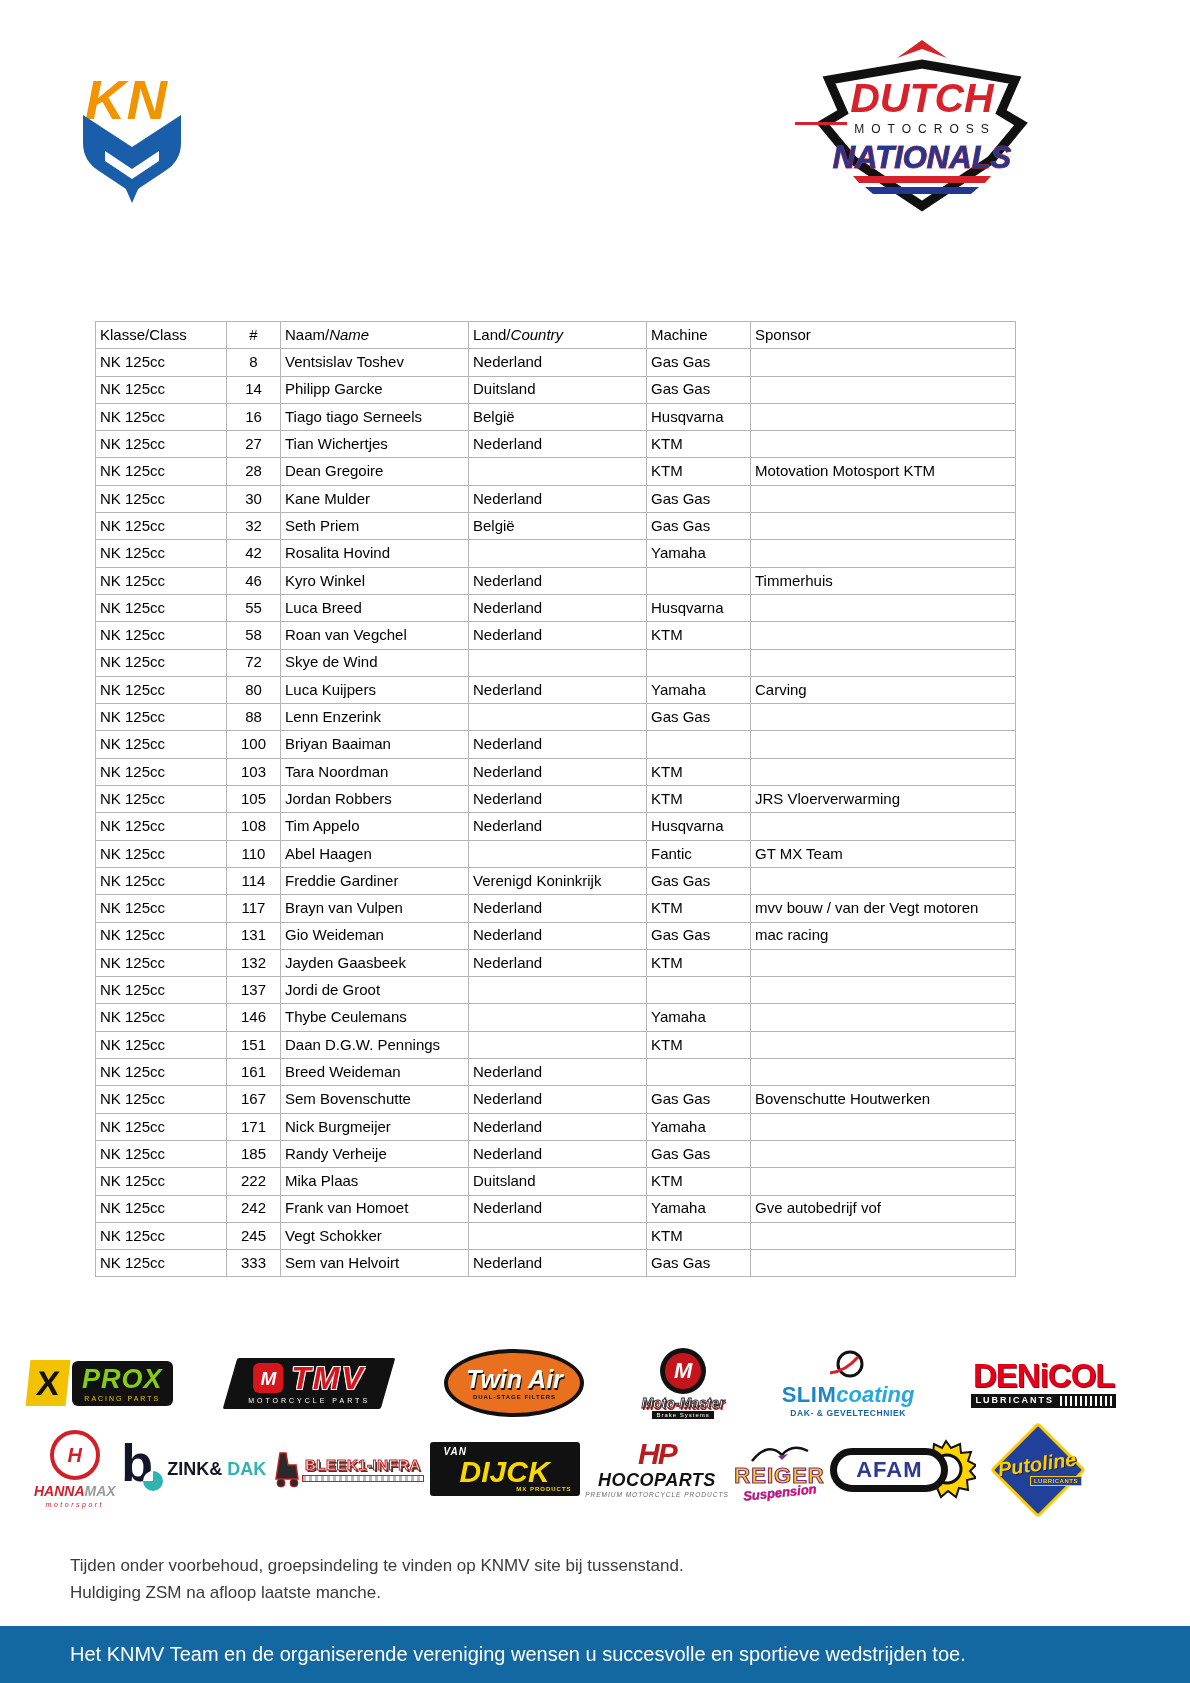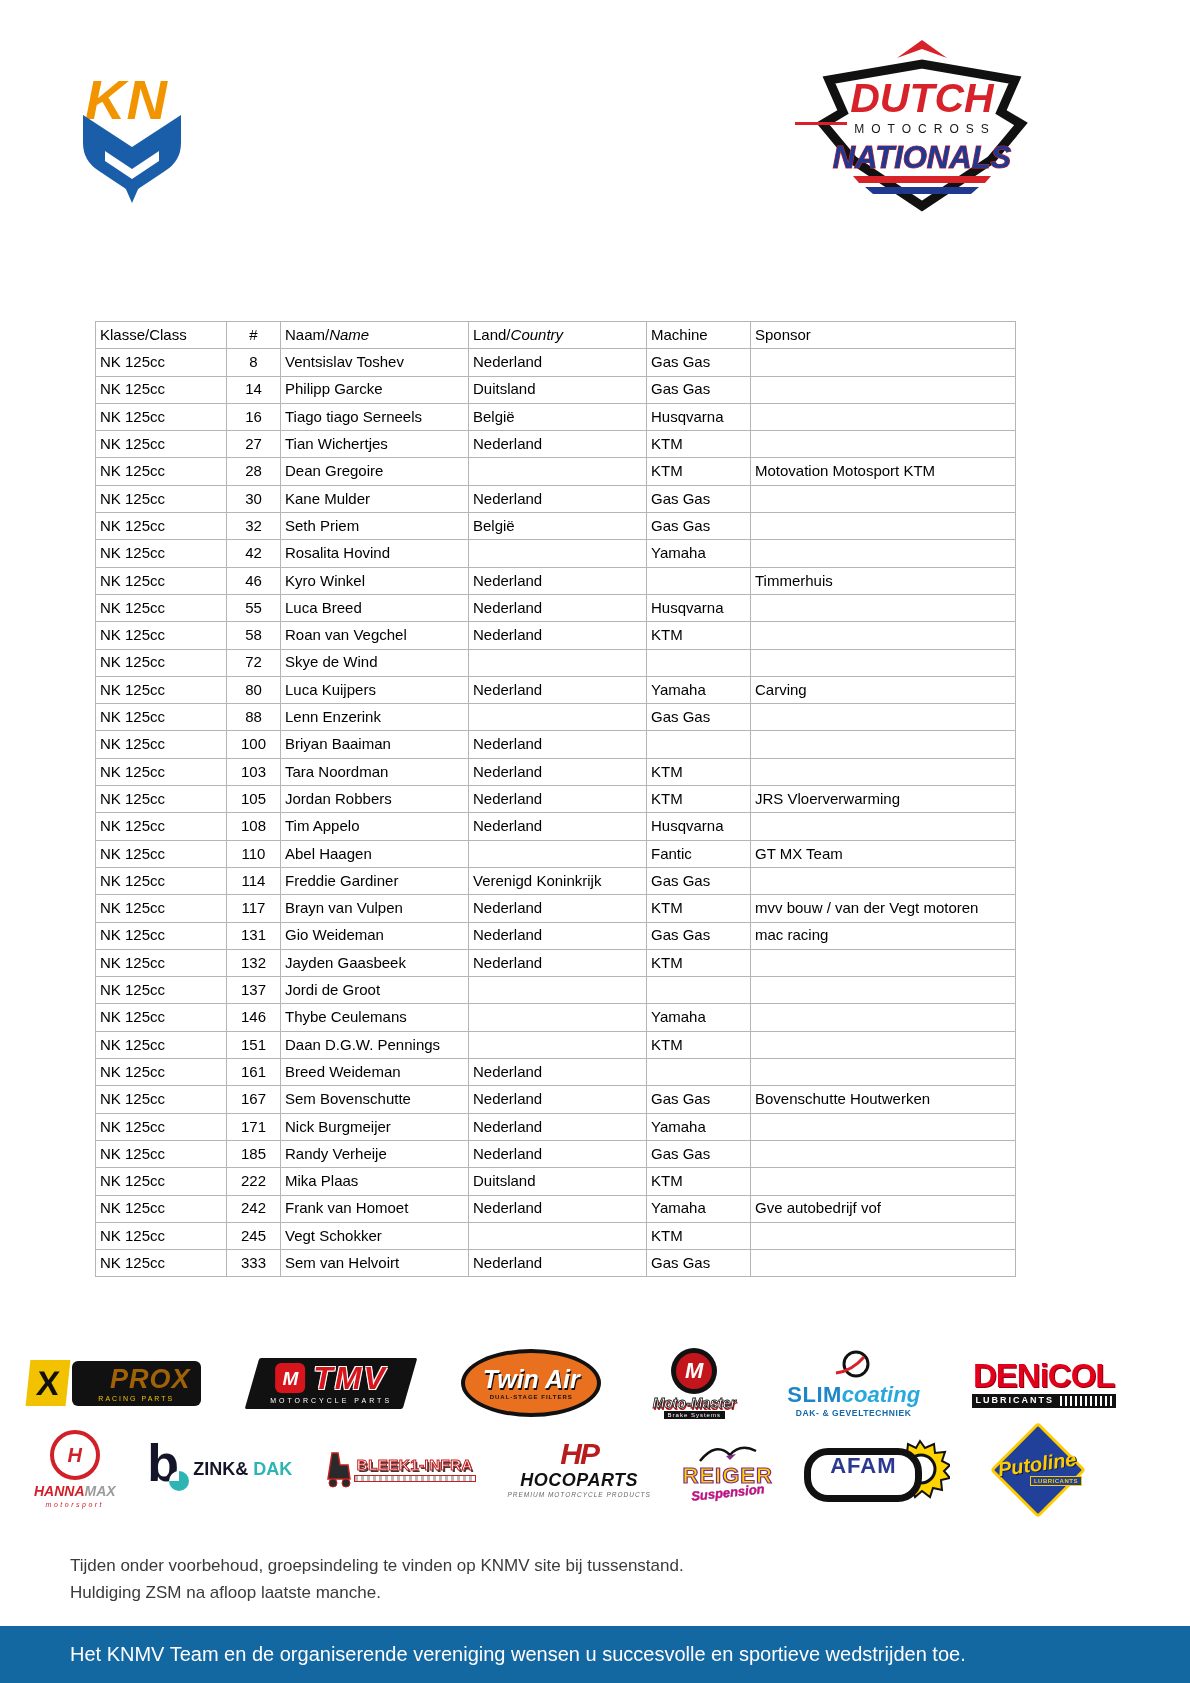--- a/index.html
+++ b/index.html
@@ -34,21 +34,21 @@
   .row-2{left:34px;top:1430px;width:1058px;height:78px;}
   .logo{display:flex;flex-direction:column;align-items:center;justify-content:center;line-height:1;}
   
   .hgs-main{font-size:46px;font-weight:900;font-style:italic;letter-spacing:-2px;color:#111;}
   .hgs-sub{font-size:13px;letter-spacing:3px;color:#111;margin-top:2px;}
   
   .prox{flex-direction:row;gap:4px;}
   .prox-icon{width:40px;height:46px;background:#f2c200;display:flex;align-items:center;justify-content:center;
     font-size:34px;font-weight:900;color:#111;transform:skewX(-6deg);}
   .prox-box{background:#111;border-radius:6px;padding:5px 10px 4px;display:flex;flex-direction:column;align-items:center;}
-  .prox-main{color:#a16207;font-size:27px;font-weight:900;font-style:italic;letter-spacing:1px;margin-left:28px;}
+  .prox-main{color:#84cc16;font-size:27px;font-weight:900;font-style:italic;letter-spacing:1px;}
   .prox-sub{color:#f2c200;font-size:7px;letter-spacing:2px;margin-top:2px;}
   
   .tmv-box{background:#111;transform:skewX(-16deg);padding:4px 18px 5px;display:flex;flex-direction:column;align-items:center;border-radius:2px;}
   .tmv-inner{transform:skewX(16deg);display:flex;flex-direction:column;align-items:center;}
   .tmv-row{display:flex;align-items:center;gap:8px;}
   .tmv-m{width:30px;height:30px;background:#d6151d;border-radius:6px;color:#fff;font-weight:900;font-style:italic;
     display:flex;align-items:center;justify-content:center;font-size:19px;}
   .tmv-main{color:#d6151d;font-size:32px;font-weight:900;font-style:italic;letter-spacing:2px;
     text-shadow:-1px -1px 0 #fff,1px -1px 0 #fff,-1px 1px 0 #fff,1px 1px 0 #fff;}
   .tmv-sub{color:#fff;font-size:7px;letter-spacing:3px;margin-top:3px;}
@@ -106,22 +106,22 @@
   
   .hoco-icon{font-size:30px;font-weight:700;font-style:italic;color:#b91c1c;letter-spacing:-2px;}
   .hoco-main{font-size:18px;font-weight:900;font-style:italic;color:#111;letter-spacing:.5px;margin-top:2px;}
   .hoco-sub{font-size:6.5px;font-style:italic;color:#666;letter-spacing:1px;margin-top:3px;}
   
   .reiger-main{font-size:22px;font-weight:900;color:#ffd400;-webkit-text-stroke:1.2px #7b2d8b;letter-spacing:1px;}
   .reiger-sub{font-size:13px;font-weight:700;font-style:italic;color:#e5007e;-webkit-text-stroke:.4px #7b2d8b;
     transform:rotate(-6deg);margin-top:-1px;}
   
   .afam{position:relative;width:146px;height:62px;flex-direction:row;}
-  .afam-chain{position:absolute;left:0;top:10px;width:118px;height:54px;background:#fff;border:7px solid #111;
-    border-radius:24px;display:flex;justify-content:center;box-sizing:border-box;z-index:2;}
+  .afam-chain{position:absolute;left:0;top:10px;width:118px;height:44px;background:#fff;border:7px solid #111;
+    border-radius:24px;display:flex;align-items:center;justify-content:center;box-sizing:border-box;z-index:2;}
   .afam-main{color:#2b3990;font-size:22px;font-weight:900;letter-spacing:1px;}
   
   .puto{position:relative;width:110px;height:78px;}
   .puto-diamond{position:absolute;left:22px;top:6px;width:62px;height:62px;background:#20409a;border:3px solid #ffcb00;
     transform:rotate(45deg);border-radius:4px;}
   .puto-main{position:absolute;left:0;top:24px;width:110px;text-align:center;color:#ffcb00;font-size:20px;
     font-weight:900;font-style:italic;transform:rotate(-8deg);text-shadow:1px 1px 0 #0c1c4d;z-index:2;}
   .puto-sub{position:absolute;right:10px;top:46px;color:#ffcb00;border:1px solid #ffcb00;background:#20409a;
     font-size:6px;font-weight:700;padding:1px 3px;letter-spacing:.5px;z-index:2;}
   
@@ -524,20 +524,27 @@
         <path d="M8 4 L14 4 L16 16 L24 16 L26 30 L4 30 Z" fill="#2a2a2a" stroke="#c41e1e" stroke-width="1.5"></path>
         <circle cx="9" cy="34" r="4" fill="#2a2a2a" stroke="#c41e1e"></circle>
         <circle cx="22" cy="34" r="4" fill="#2a2a2a" stroke="#c41e1e"></circle>
       </svg>
       <div class="bleek-wrap">
         <div class="bleek-text">BLEEK1-INFRA</div>
         <div class="bleek-bar"></div>
       </div>
     </div>
     <div class="logo">
+      <div class="dijck-box">
+        <span class="dijck-van">VAN</span>
+        <span class="dijck-main">DIJCK</span>
+        <span class="dijck-sub">MX PRODUCTS</span>
+      </div>
+    </div>
+    <div class="logo">
       <div class="hoco-icon">HP</div>
       <div class="hoco-main">HOCOPARTS</div>
       <div class="hoco-sub">PREMIUM MOTORCYCLE PRODUCTS</div>
     </div>
     <div class="logo">
       <svg width="64" height="26" viewBox="0 0 64 26">
         <path d="M4 22 Q20 2 34 16 Q44 4 60 12" fill="none" stroke="#111" stroke-width="2.5"></path>
         <path d="M30 17 L40 15 L34 21 Z" fill="#7b2d8b"></path>
       </svg>
       <div class="reiger-main">REIGER</div>

